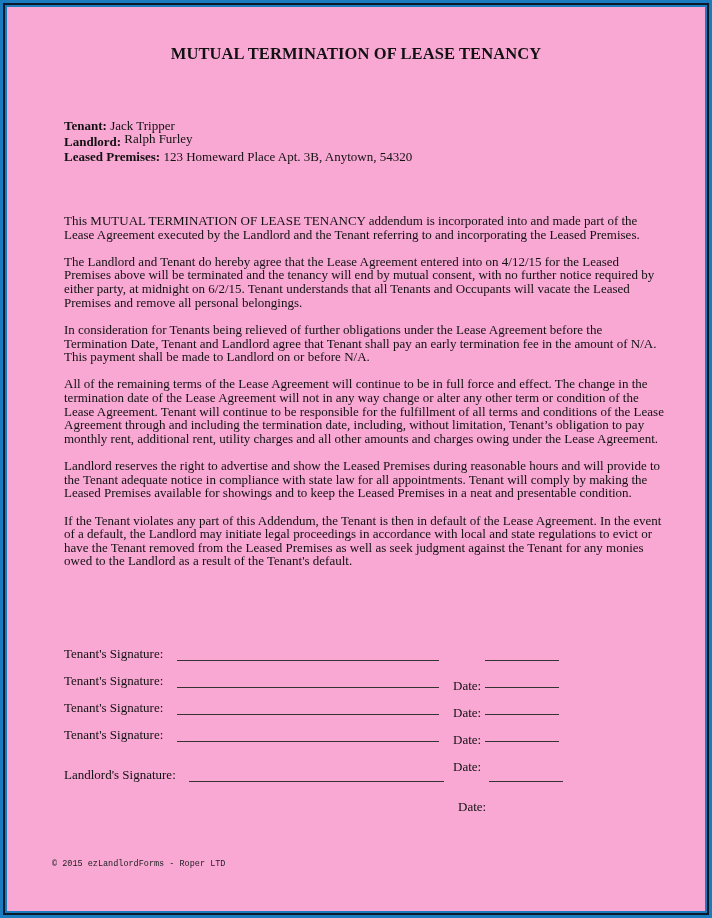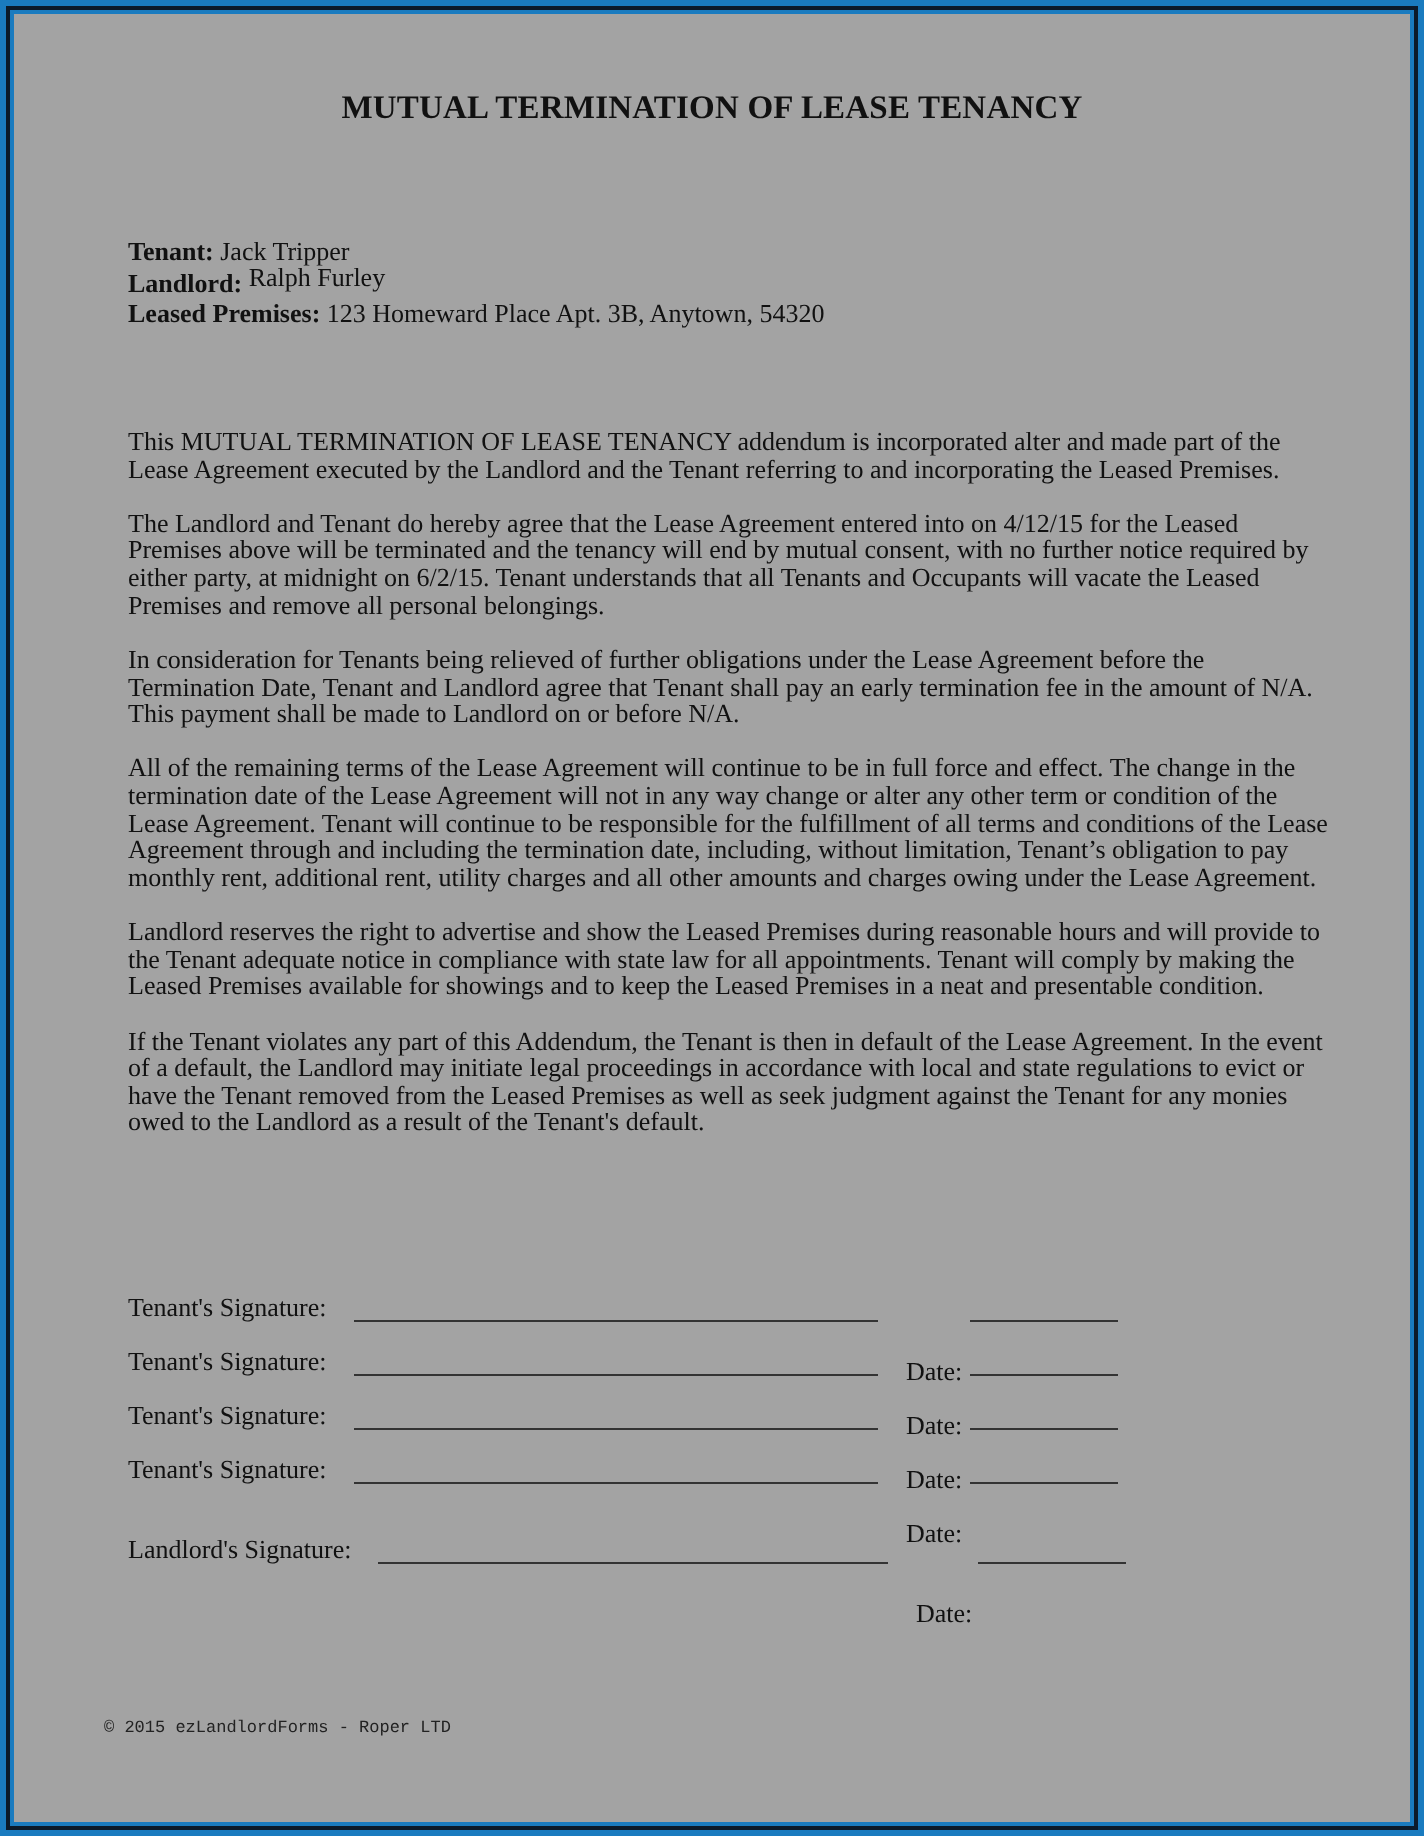--- a/index.html
+++ b/index.html
@@ -13,21 +13,21 @@
     box-sizing: border-box;
     border: 3px solid #1a7bbf;
     background: #0b1a2a;
   }
   .frame-inner {
     position: absolute; left: 2px; top: 2px; right: 2px; bottom: 2px;
     background: #1a7bbf;
   }
   .page {
     position: absolute; left: 7px; top: 7px; width: 698px; height: 904px;
-    background: #a3a3a3;
+    background: #f9a8d4;
     color: #111;
   }
   .title {
     position: absolute; left: 0; right: 0; top: 37px;
     text-align: center; font-weight: bold; font-size: 16.5px;
     letter-spacing: 0.1px;
   }
   .parties {
     position: absolute; left: 57px; top: 111px; font-size: 13px; line-height: 15.5px;
   }
@@ -72,21 +72,21 @@
       <b>Landlord:</b>
       <span style="position:relative;top:-3px;">Ralph Furley</span>
     </div>
     <div>
       <b>Leased Premises:</b>
       <span>123 Homeward Place Apt. 3B, Anytown, 54320</span>
     </div>
   </div>
 
   <div class="body-text">
-    <p>This MUTUAL TERMINATION OF LEASE TENANCY addendum is incorporated alter and made part of the Lease Agreement executed by the Landlord and the Tenant referring to and incorporating the Leased Premises.</p>
+    <p>This MUTUAL TERMINATION OF LEASE TENANCY addendum is incorporated into and made part of the Lease Agreement executed by the Landlord and the Tenant referring to and incorporating the Leased Premises.</p>
     <p>The Landlord and Tenant do hereby agree that the Lease Agreement entered into on 4/12/15 for the Leased Premises above will be terminated and the tenancy will end by mutual consent, with no further notice required by either party, at midnight on 6/2/15.  Tenant understands that all Tenants and Occupants will vacate the Leased Premises and remove all personal belongings.</p>
     <p>In consideration for Tenants being relieved of further obligations under the Lease Agreement before the Termination Date, Tenant and Landlord agree that Tenant shall pay an early termination fee in the amount of N/A.  This payment shall be made to Landlord on or before N/A.</p>
     <p>All of the remaining terms of the Lease Agreement will continue to be in full force and effect. The change in the termination date of the Lease Agreement will not in any way change or alter any other term or condition of the Lease Agreement.  Tenant will continue to be responsible for the fulfillment of all terms and conditions of the Lease Agreement through and including the termination date, including, without limitation, Tenant’s obligation to pay monthly rent, additional rent, utility charges and all other amounts and charges owing under the Lease Agreement.</p>
     <p>Landlord reserves the right to advertise and show the Leased Premises during reasonable hours and will provide to the Tenant adequate notice in compliance with state law for all appointments.  Tenant will comply by making the Leased Premises available for showings and to keep the Leased Premises in a neat and presentable condition.</p>
     <p>If the Tenant violates any part of this Addendum, the Tenant is then in default of the Lease Agreement.  In the event of a default, the Landlord may initiate legal proceedings in accordance with local and state regulations to evict or have the Tenant removed from the Leased Premises as well as seek judgment against the Tenant for any monies owed to the Landlord as a result of the Tenant's default.</p>
   </div>
 
   <div class="sigs">
     <div class="sig-row">
       <span class="sig-label">Tenant's Signature:</span>

